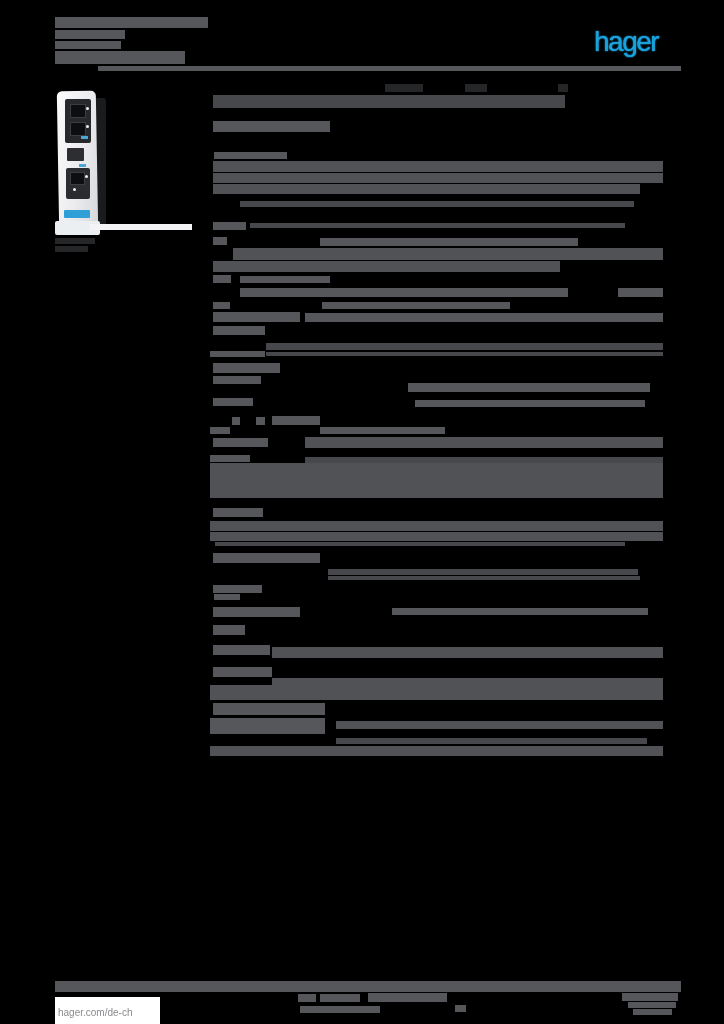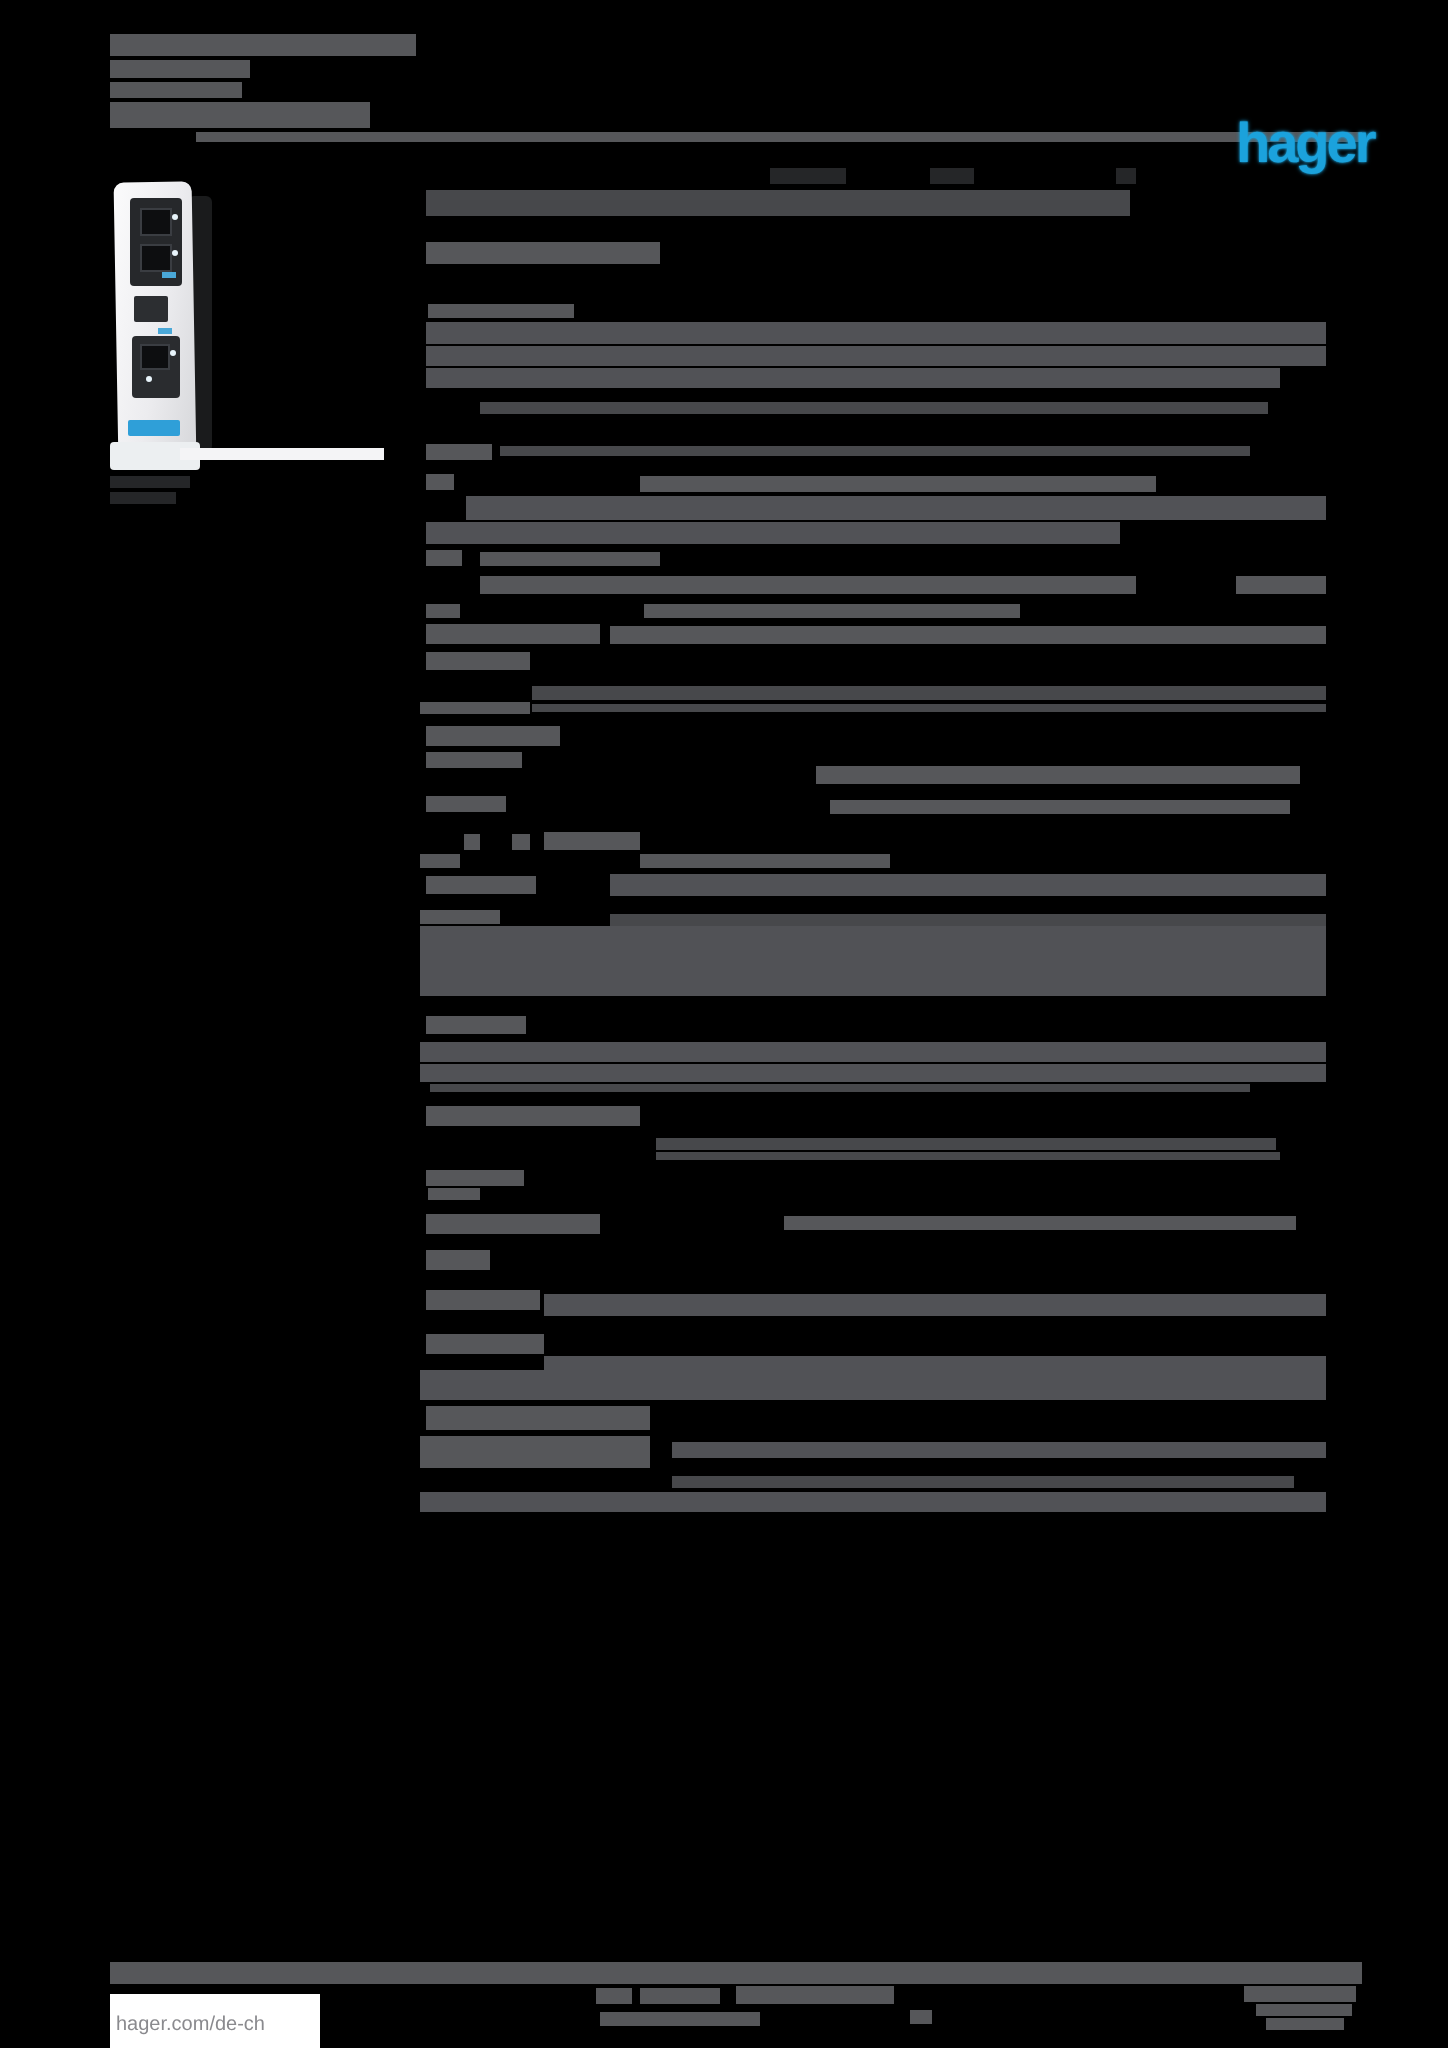--- a/index.html
+++ b/index.html
@@ -5,23 +5,23 @@
   html,body{margin:0;padding:0;background:#000;}
   #canvas{position:relative;width:724px;height:1024px;background:#000;overflow:hidden;
           font-family:"Liberation Sans",sans-serif;}
   .bar{position:absolute;}
   .bar-g{background:#56575A;}
   .bar-d{background:#47484B;}
   .bar-b{background:#515256;}
   .bar-k{background:#252628;}
   .bar-w{background:#F4F4F6;}
   
-  #logo{position:absolute;left:618px;top:26px;font-size:28px;font-weight:bold;
+  #logo{position:absolute;left:594px;top:26px;font-size:28px;font-weight:normal;
         color:#1BA2DC;letter-spacing:-1.5px;
-        text-shadow:0 0 2px rgba(27,162,220,.85), 0 0 1px rgba(27,162,220,.9);margin-top:30px;}
+        text-shadow:0 0 2px rgba(27,162,220,.85), 0 0 1px rgba(27,162,220,.9);}
   
   #device{position:absolute;left:52px;top:86px;width:150px;height:172px;}
   .dev-shadow{position:absolute;left:42px;top:12px;width:12px;height:128px;background:#1A1B1C;border-radius:3px;}
   .dev-body{position:absolute;left:6px;top:5px;width:39px;height:140px;border-radius:5px;
             background:linear-gradient(100deg,#fbfbfc 0%,#ececef 55%,#d6d7da 100%);
             transform:rotate(-1deg);}
   .dev-panel-top{position:absolute;left:13px;top:13px;width:26px;height:44px;background:#26282B;border-radius:2px;}
   .dev-port{position:absolute;background:#0D0E10;border:1px solid #3A3D42;}
   .dev-led{position:absolute;width:3px;height:3px;background:#E8F4FB;border-radius:50%;}
   .dev-dash-blue{position:absolute;left:29px;top:50px;width:7px;height:3px;background:#4AA8D8;}

